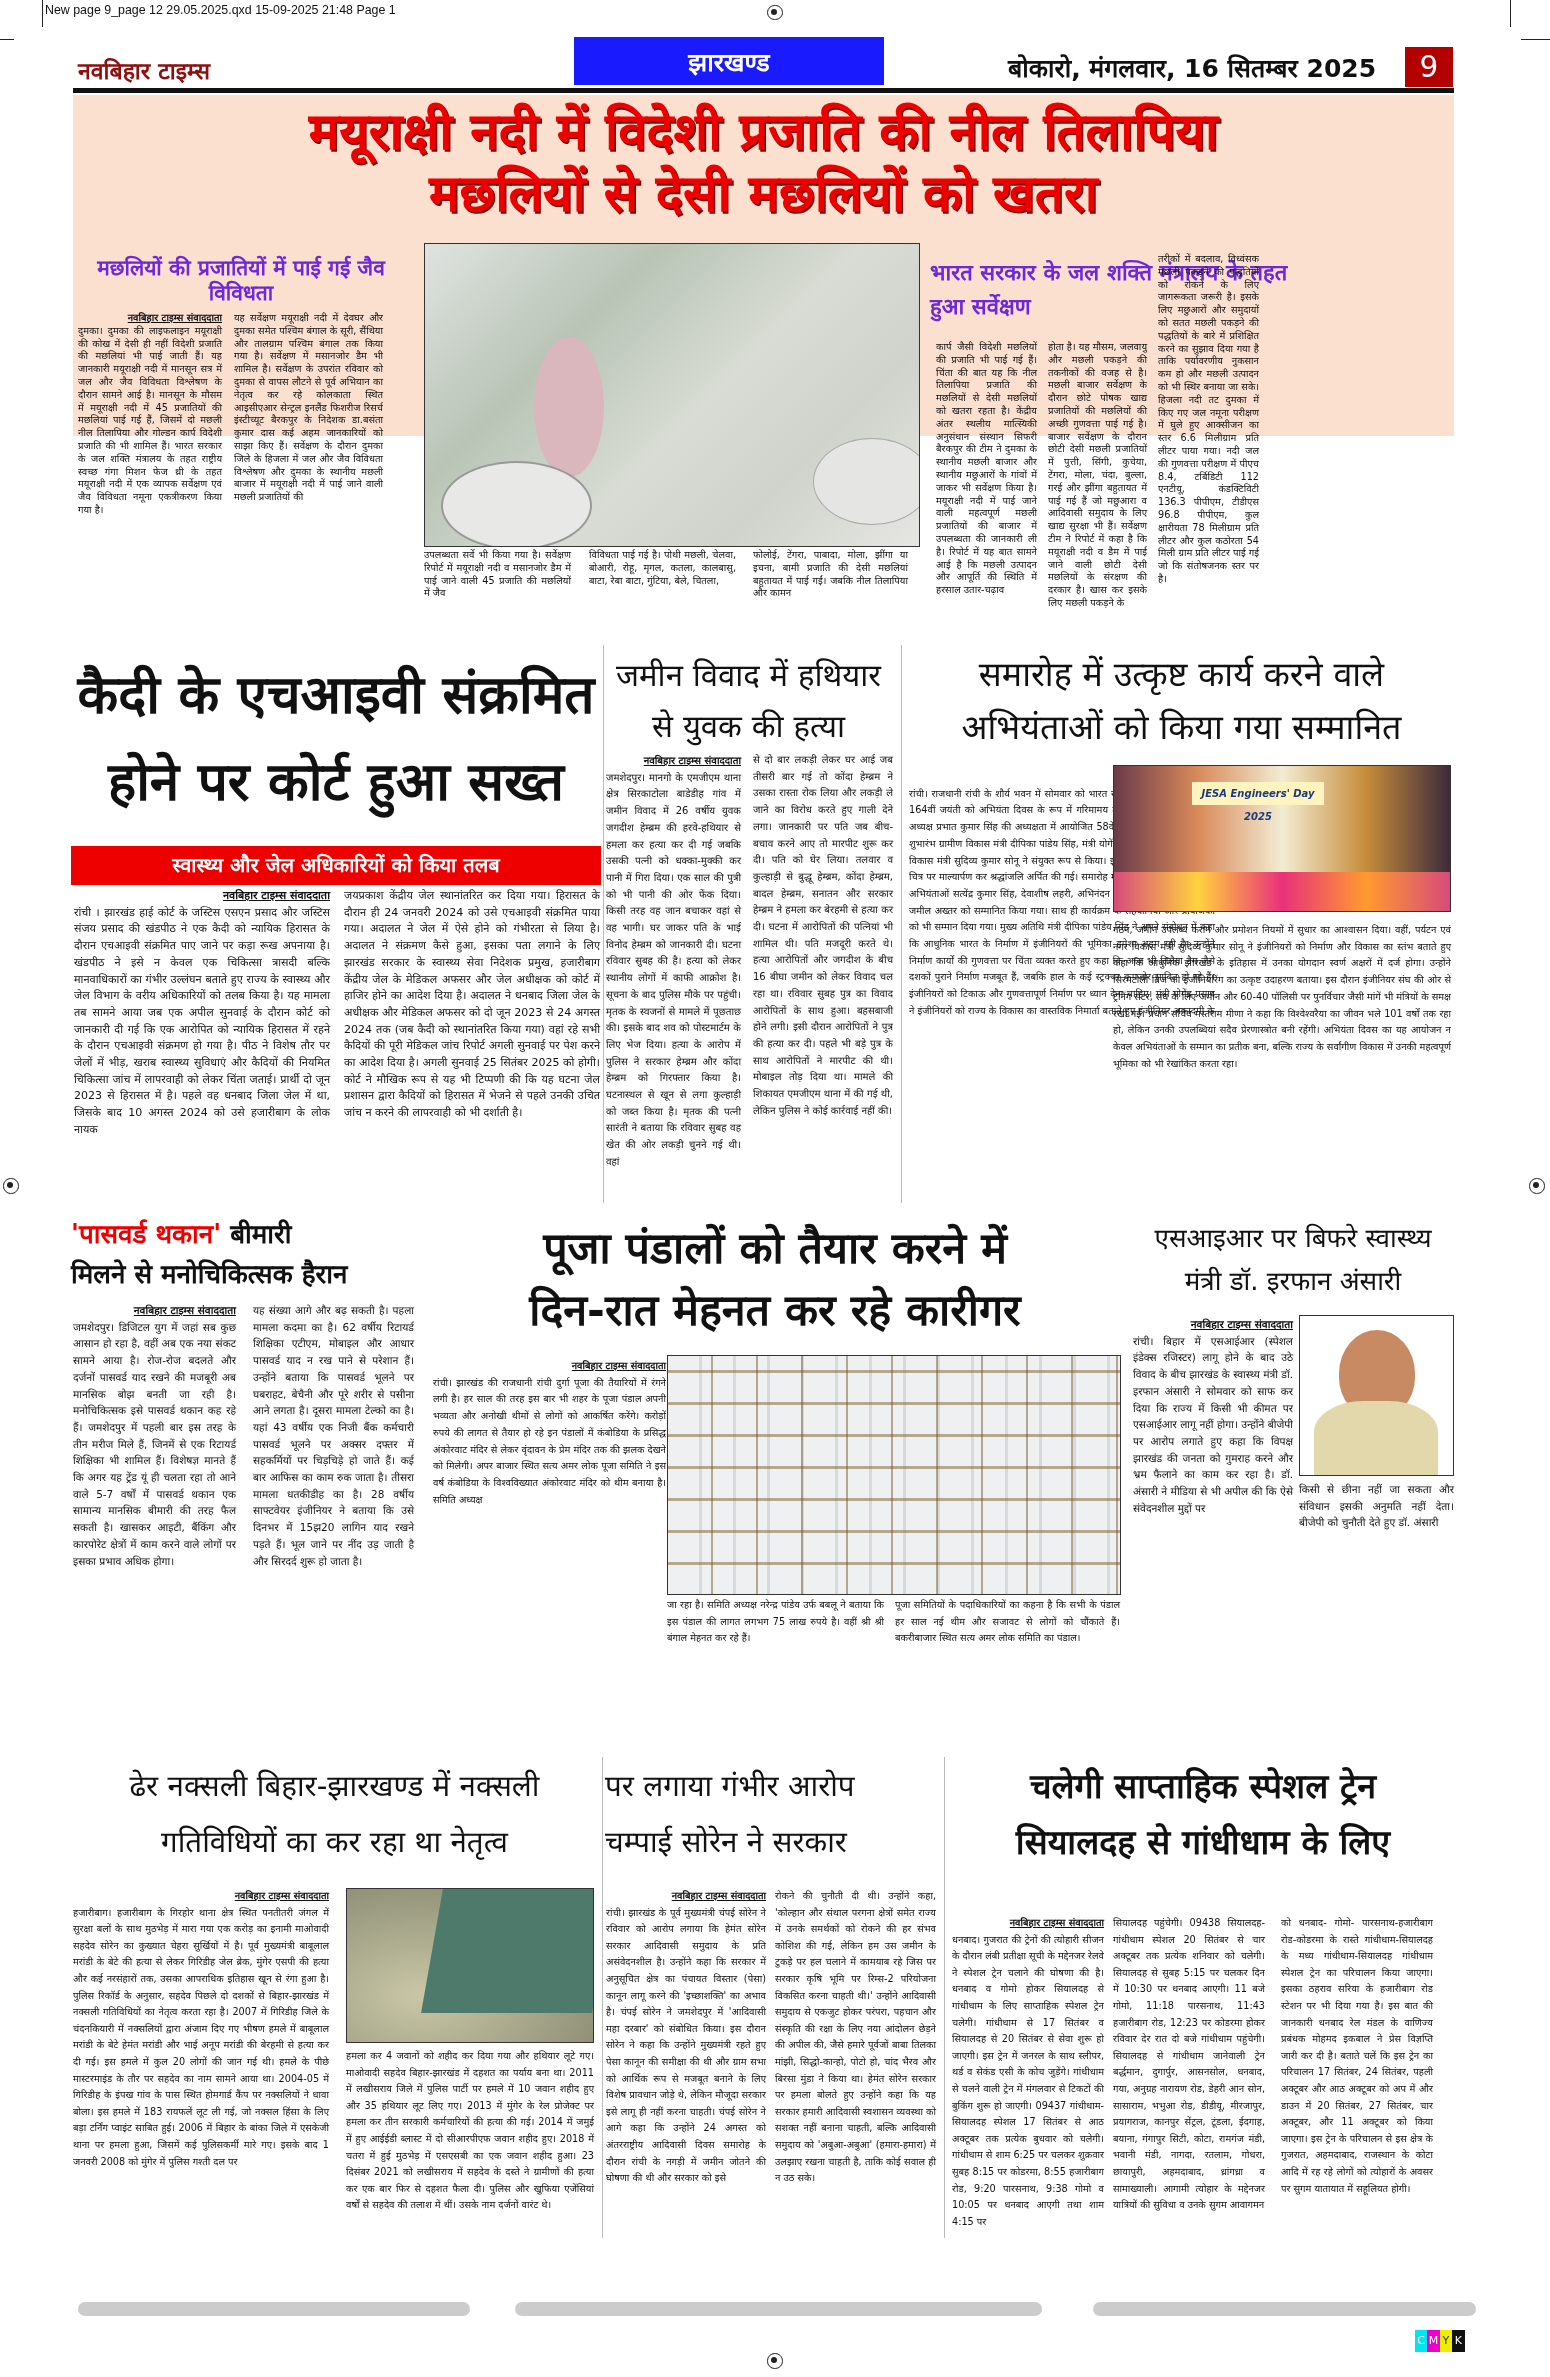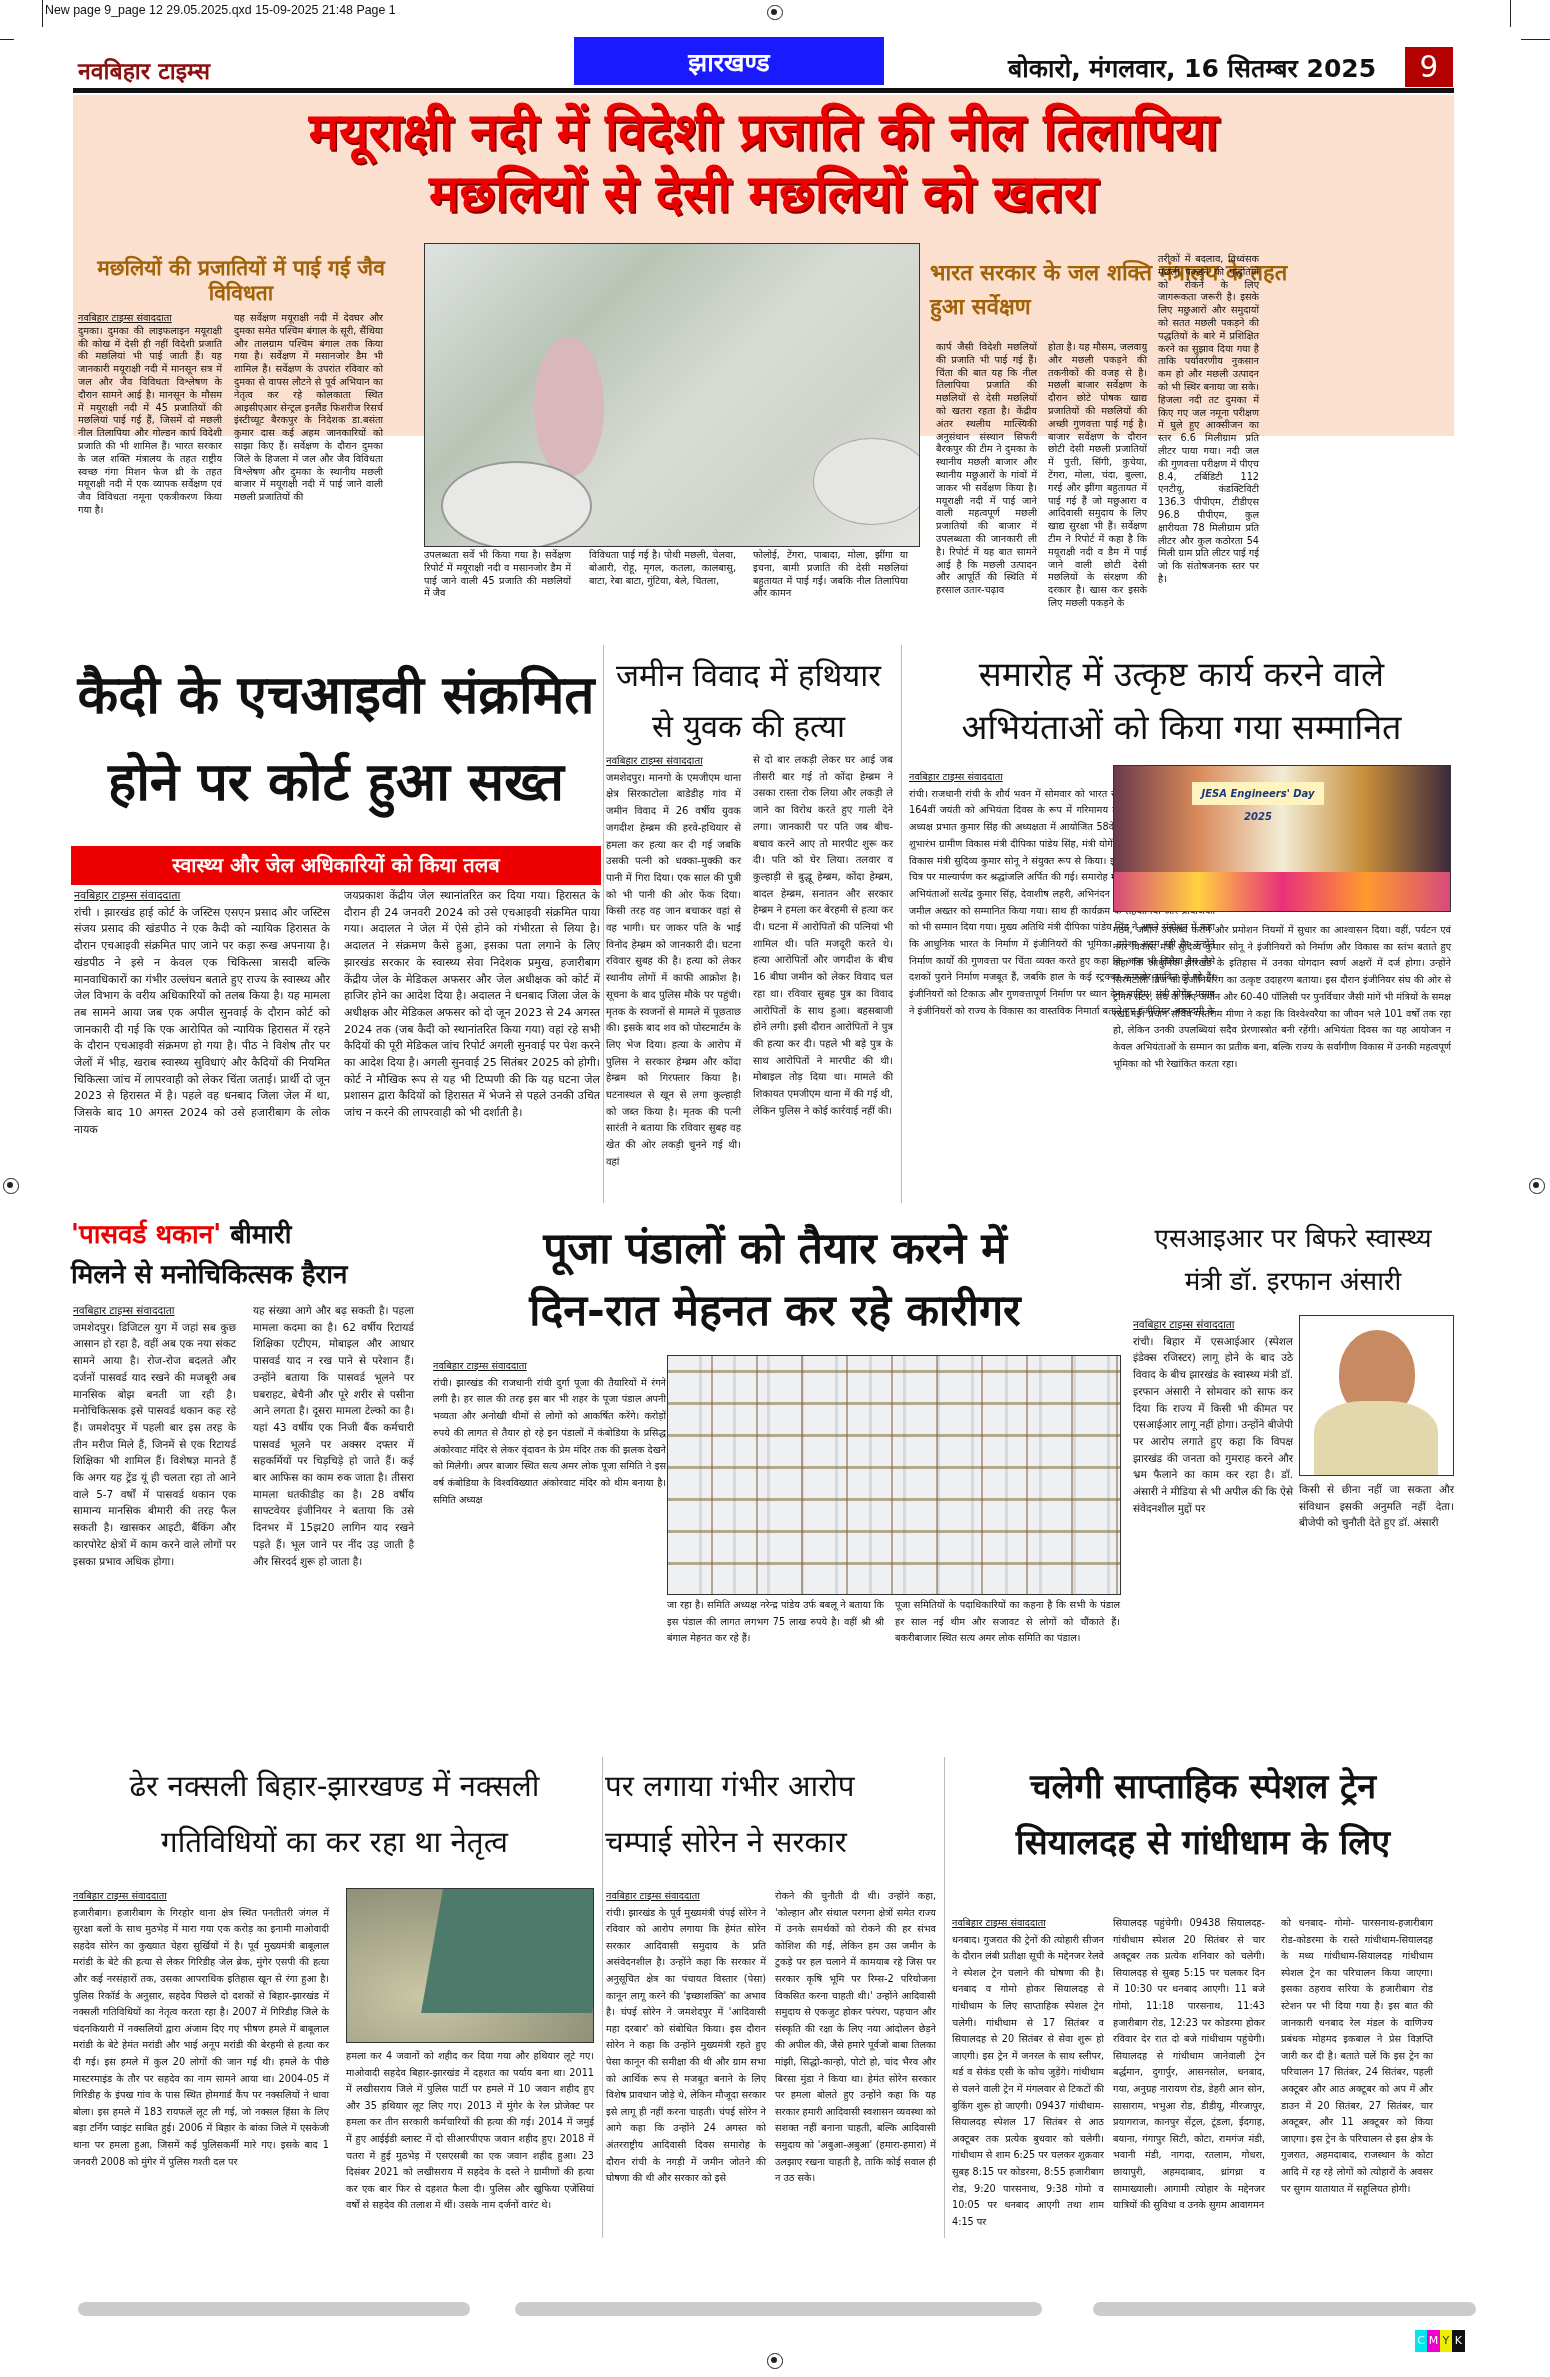--- a/index.html
+++ b/index.html
@@ -12,23 +12,23 @@
   .reg::after { content:""; position:absolute; left:3.1px; top:3.1px; width:6.2px; height:6.2px; border-radius:50%; background:#222; }
 
   .masthead-name { left:78px; top:54px; font-size:23px; font-weight:bold; color:#8b1010; }
   .section-box { left:574px; top:37px; width:310px; height:48px; background:#1a1aff; color:#fff; font-size:25px; font-weight:bold; display:flex; align-items:center; justify-content:center; }
   .dateline { left:1008px; top:50px; font-size:25px; font-weight:bold; color:#111; }
   .pageno { left:1405px; top:47px; width:48px; height:40px; background:#b30000; color:#fff; font-size:29.5px; display:flex; align-items:center; justify-content:center; }
   .topbar { left:73px; top:88px; width:1381px; height:4.7px; background:#111; }
 
   .lead-box { left:73px; top:95px; width:1381px; height:341px; background:#fbe0cf; }
   .lead-head { left:73px; top:101px; width:1381px; text-align:center; color:#ee0000; font-weight:bold; font-size:51px; line-height:62px; text-shadow:1.6px 1.6px 0 #7a0000; }
-  .sub-head { font-weight:bold; color:#a16207; text-align:center; }
+  .sub-head { font-weight:bold; color:#6d28d9; text-align:center; }
   .body-col { font-size:11.6px; line-height:16.3px; text-align:justify; color:#111; }
-  .byline { font-weight:normal; text-decoration:underline; text-align:left; display:block; }
+  .byline { font-weight:bold; text-decoration:underline; text-align:right; display:block; }
   .photo { border:1.6px solid #333; box-sizing:border-box; overflow:hidden; }
 
   .big-head { font-weight:bold; text-align:center; color:#111; }
   .red-strip { background:#ee0000; color:#fff; font-weight:bold; text-align:center; }
 
   .col-rule { width:0.8px; background:#bbb; }
   .footer-bar { height:14px; background:#ccc; border-radius:7px; }
   .cmyk span { display:inline-block; width:12.4px; height:22px; color:#fff; font-size:11px; text-align:center; line-height:22px; }
 </style>
 </head>

